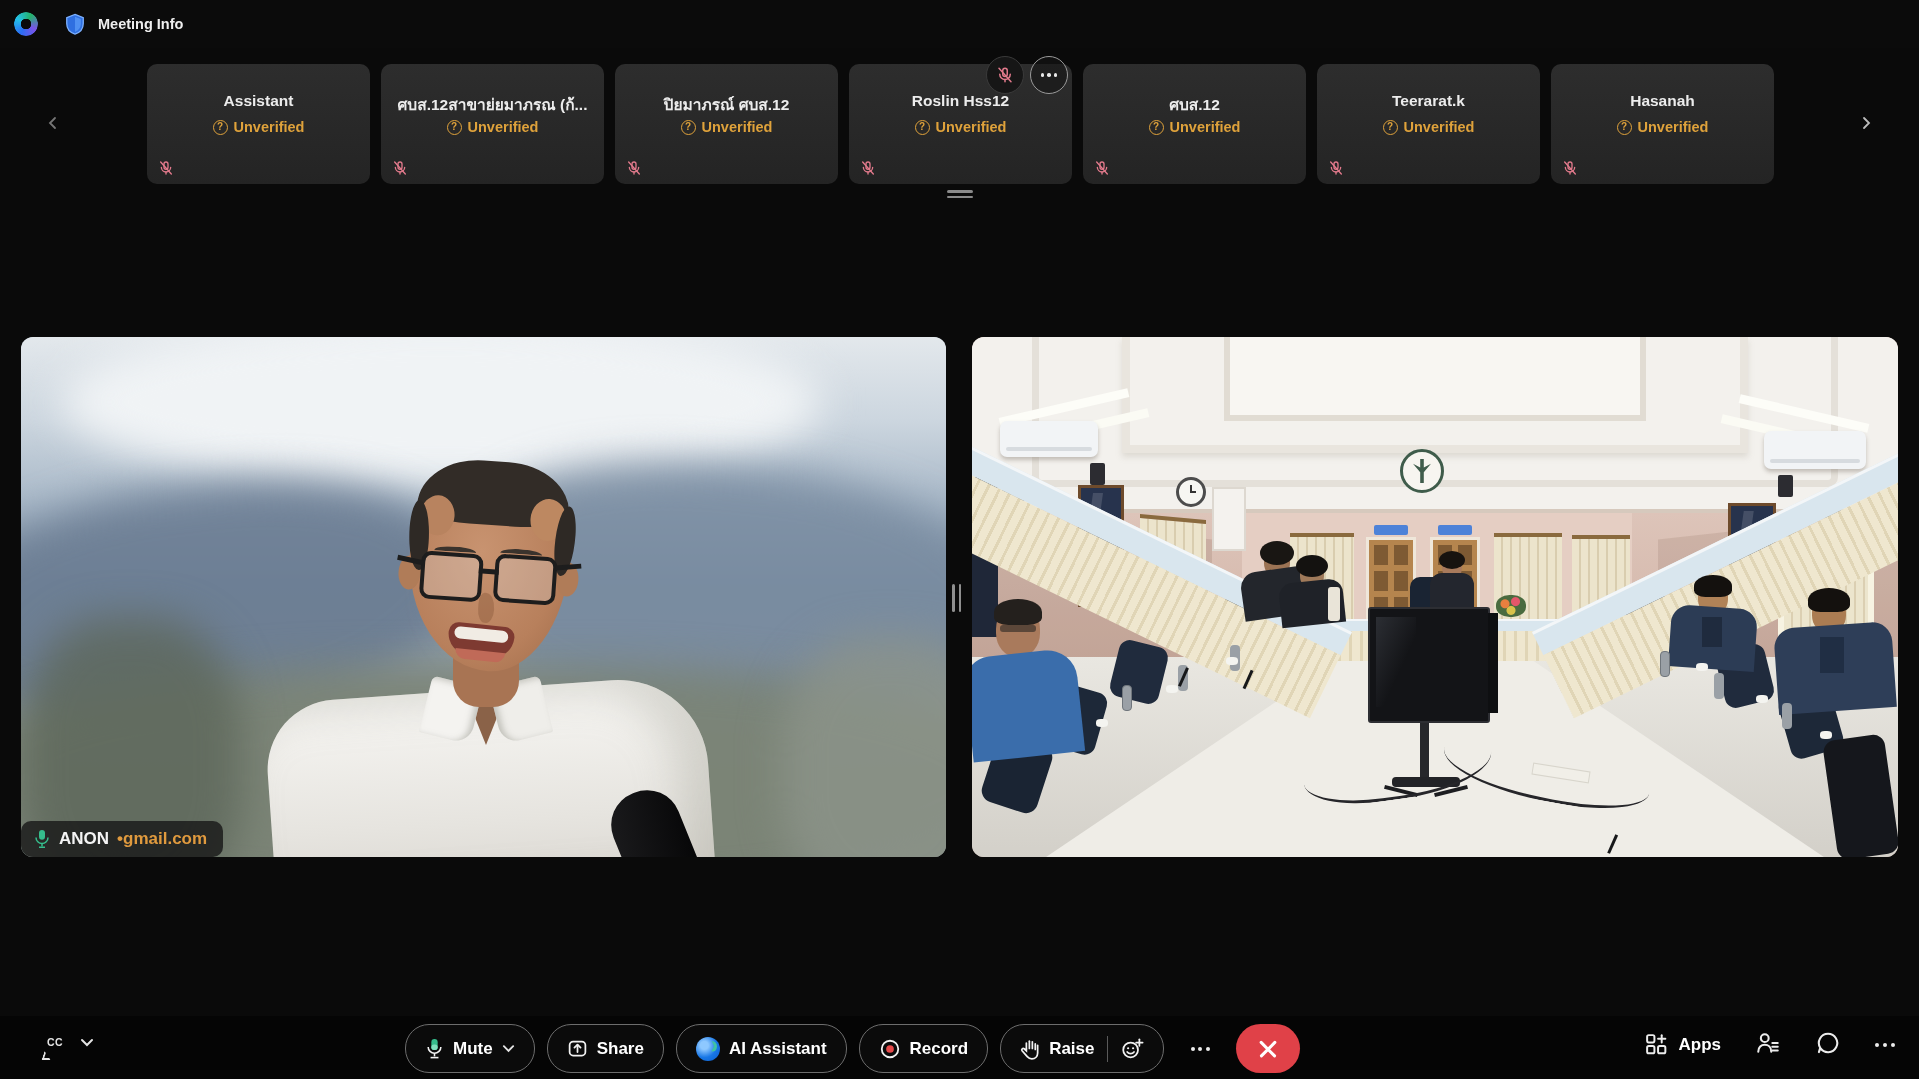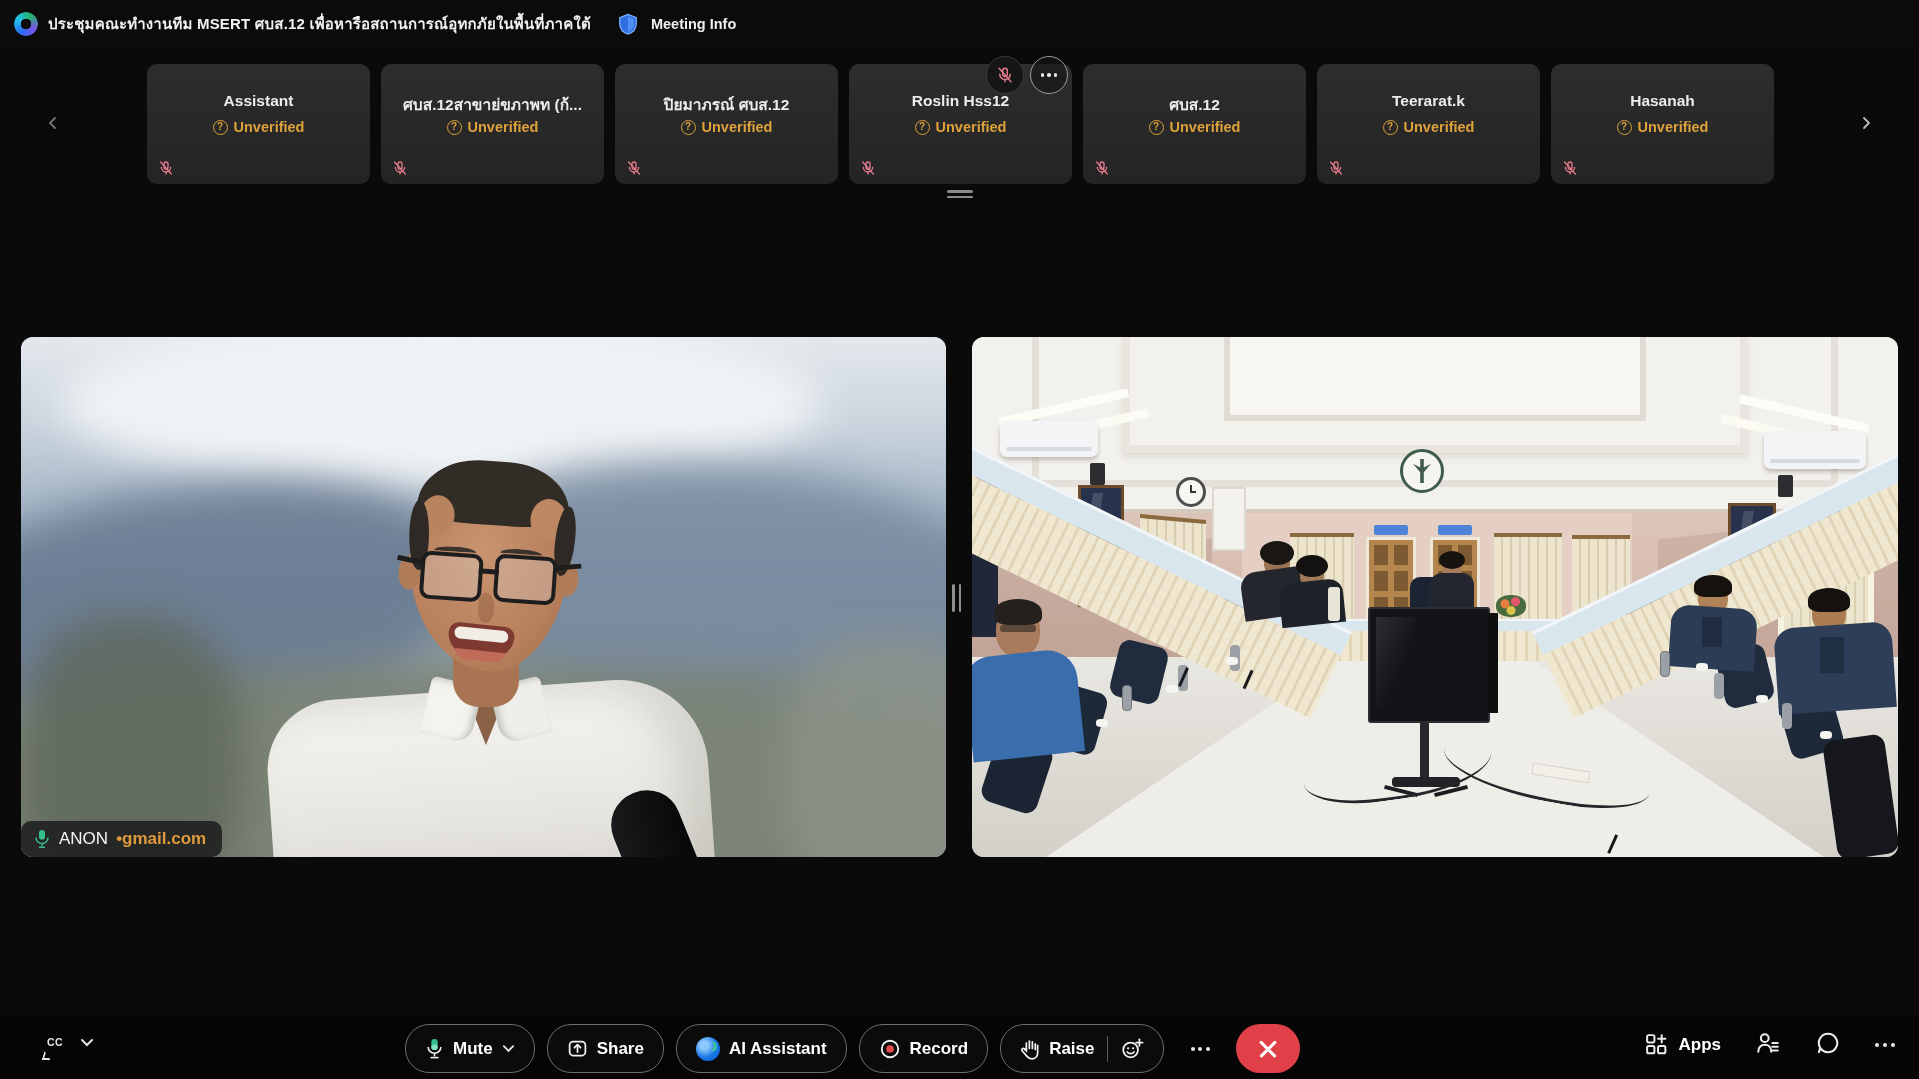--- a/index.html
+++ b/index.html
@@ -66,21 +66,21 @@
   .video { position:absolute; top:337px; height:520px; border-radius:12px; overflow:hidden; }
   #video-left { left:21px; width:925px; background:#8c99a6; }
   #video-right { left:972px; width:926px; background:#d8bfb4; }
   .v-divider { position:absolute; left:952px; top:584px; display:flex; gap:4px; }
   .v-divider i { width:2.5px; height:28px; background:#8f8f8f; border-radius:2px; }
 
   
   .blur { filter:blur(20px); }
   .name-pill { position:absolute; left:0; bottom:0; background:rgba(24,24,24,.82); border-radius:10px 10px 10px 0;
     border-top-right-radius:10px; display:flex; align-items:center; gap:8px; padding:8px 16px 8px 12px; z-index:30; }
-  .name-pill .nm { font-size:17px; font-weight:400; color:#f4f4f4; }
+  .name-pill .nm { font-size:17px; font-weight:700; color:#f4f4f4; }
   .name-pill .dm { font-size:17px; font-weight:600; color:#e09a3e; }
 
   
   .pleats { background:repeating-linear-gradient(90deg,#efe7cf 0 8px,#e0d5b6 8px 11px); }
   .curtain { background:repeating-linear-gradient(90deg,#ece4cc 0 7px,#d9cdaf 7px 9px); border-top:4px solid #8a6a3e; }
 
   
   #controlbar { position:absolute; left:0; top:1016px; width:1919px; height:63px; background:#050505; }
   .cc-group { position:absolute; left:40px; top:14px; display:flex; align-items:center; gap:10px; }
   .cc-bubble { width:30px; height:24px; border:2px solid #e4e4e4; border-radius:6px; position:relative;
@@ -111,21 +111,20 @@
   button.unstyled { background:none; border:none; padding:0; color:inherit; }
 </style>
 </head>
 <body>
 
 <div id="stage">
 
   <header id="topbar">
     <div class="topbar-left">
       <span class="webex-logo"></span>
-      <span class="meeting-title">ประชุมคณะทำงานทีม MSERT ศบส.12  เพื่อหารือสถานการณ์อุทกภัยในพื้นที่ภาคใต้</span>
       <button class="unstyled meeting-info">
         <svg width="22" height="24" viewBox="0 0 24 24">
           <path d="M12 1.5 L21 5 V11.5 C21 17.5 17 21.5 12 23 C7 21.5 3 17.5 3 11.5 V5 Z" fill="#2f6fe0" stroke="#7db1ff" stroke-width="1.4"></path>
           <path d="M12 4 L18.4 6.6 V11.5 C18.4 16 15.6 19.4 12 20.6 Z" fill="#4f90f2"></path>
         </svg>
         <span class="meeting-info-label">Meeting Info</span>
       </button>
     </div>
   </header>
 
@@ -145,21 +144,21 @@
         <g fill="none" stroke="#e27a8c" stroke-width="2" stroke-linecap="round">
           <rect x="9" y="3" width="6" height="11" rx="3"></rect>
           <path d="M5,11 a7,7 0 0 0 14,0"></path>
           <line x1="12" y1="18" x2="12" y2="21"></line>
           <line x1="4" y1="3" x2="20" y2="21"></line>
         </g>
       </svg>
   </div>
 
   <div class="tile" style="left:381px">
-    <div class="tile-name">ศบส.12สาขาย่ขภาพท (ก้...</div>
+    <div class="tile-name">ศบส.12สาขาย่ยมาภรณ (ก้...</div>
     <div class="tile-status">
       <span class="q-circle">?</span>
       <b>Unverified</b>
     </div>
     <svg class="tile-mic" viewBox="0 0 24 24">
         <g fill="none" stroke="#e27a8c" stroke-width="2" stroke-linecap="round">
           <rect x="9" y="3" width="6" height="11" rx="3"></rect>
           <path d="M5,11 a7,7 0 0 0 14,0"></path>
           <line x1="12" y1="18" x2="12" y2="21"></line>
           <line x1="4" y1="3" x2="20" y2="21"></line>

